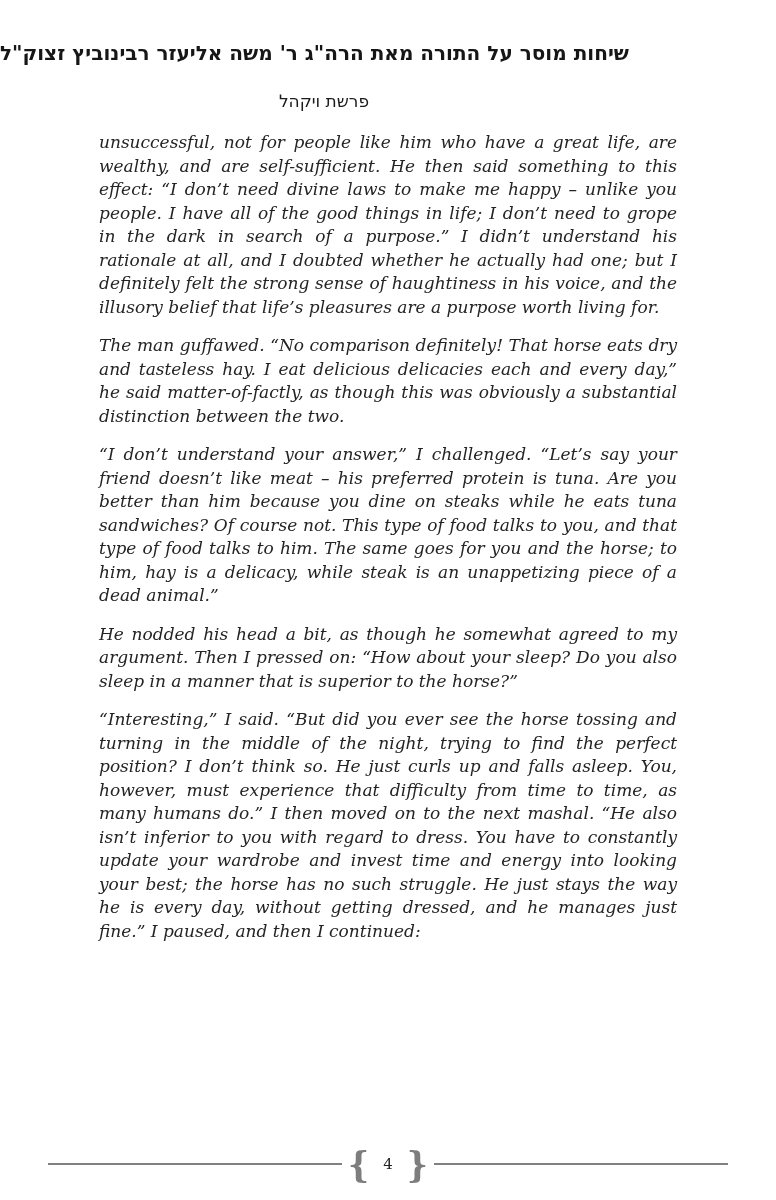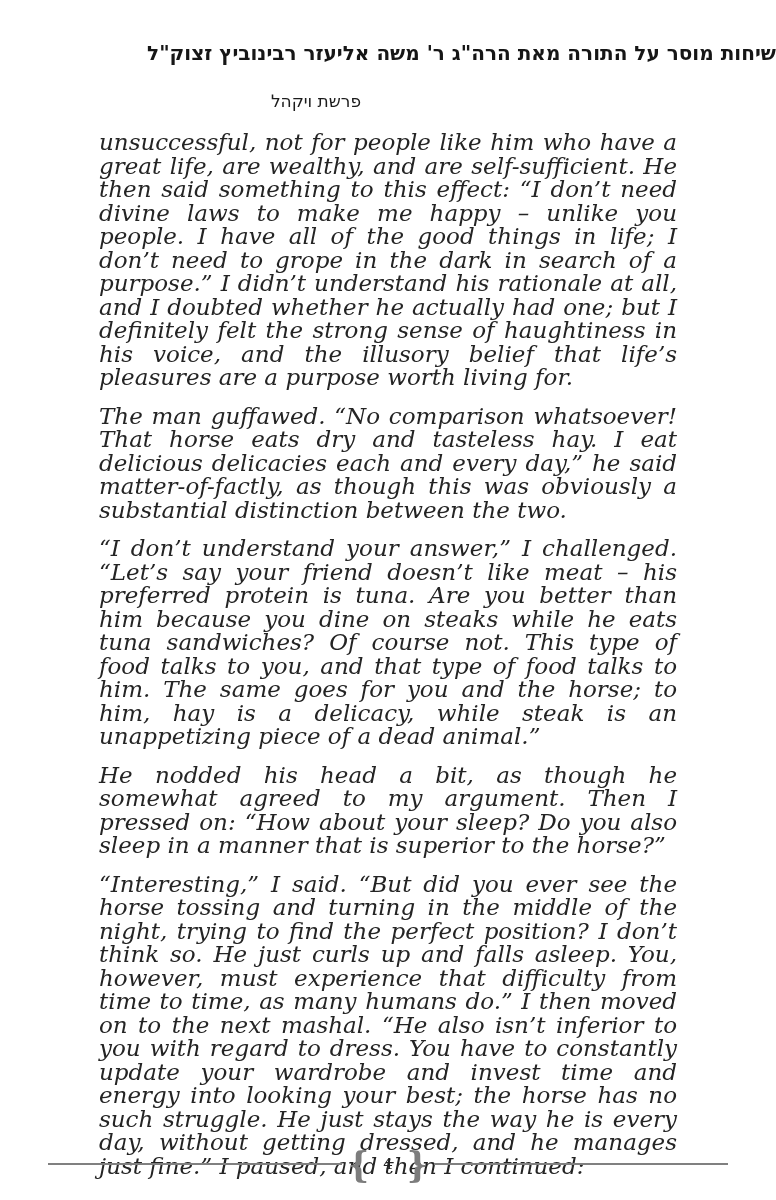--- a/index.html
+++ b/index.html
@@ -15,48 +15,49 @@
     font-family: "DejaVu Serif", "DejaVu Sans", serif;
     color: #1f1f1f;
     overflow: hidden;
     box-sizing: border-box;
   }
   .header-title {
     position: absolute;
     top: 40px;
     left: 0;
     width: 776px;
-    text-align: right;
+    text-align: left;
     direction: rtl;
     font-weight: bold;
     font-size: 20px;
     line-height: 26px;
     color: #161616;
   }
   .header-subtitle {
     position: absolute;
     top: 90px;
     left: 0;
     width: 632px;
     text-align: center;
     direction: rtl;
     font-size: 17px;
     line-height: 22px;
     color: #1c1c1c;
+    padding-left: 8px;
   }
   .content {
     position: absolute;
     top: 131px;
     left: 99px;
     width: 578px;
   }
   .content p {
     margin: 0 0 15px 0;
     font-style: italic;
-    font-size: 23px;
+    font-size: 17px;
     line-height: 23.5px;
     text-align: justify;
     color: #242424;
   }
   .footer {
     position: absolute;
     left: 48px;
     right: 48px;
     top: 1146px;
     height: 36px;
@@ -89,21 +90,21 @@
 <body>
 
 <div class="page">
 
   <div class="header-title">שיחות מוסר על התורה מאת הרה"ג ר' משה אליעזר רבינוביץ זצוק"ל</div>
 
   <div class="header-subtitle">פרשת ויקהל</div>
 
   <div class="content">
     <p>unsuccessful, not for people like him who have a great life, are wealthy, and are self-sufficient. He then said something to this effect: “I don’t need divine laws to make me happy – unlike you people. I have all of the good things in life; I don’t need to grope in the dark in search of a purpose.” I didn’t understand his rationale at all, and I doubted whether he actually had one; but I definitely felt the strong sense of haughtiness in his voice, and the illusory belief that life’s pleasures are a purpose worth living for.</p>
-    <p>The man guffawed. “No comparison whatsoever! That horse eats dry and tasteless hay. I eat delicious delicacies each and every day,” he said matter-of-factly, as though this was obviously a substantial distinction between the two.</p>
+    <p>The man guffawed. “No comparison definitely! That horse eats dry and tasteless hay. I eat delicious delicacies each and every day,” he said matter-of-factly, as though this was obviously a substantial distinction between the two.</p>
     <p>“I don’t understand your answer,” I challenged. “Let’s say your friend doesn’t like meat – his preferred protein is tuna. Are you better than him because you dine on steaks while he eats tuna sandwiches? Of course not. This type of food talks to you, and that type of food talks to him. The same goes for you and the horse; to him, hay is a delicacy, while steak is an unappetizing piece of a dead animal.”</p>
     <p>He nodded his head a bit, as though he somewhat agreed to my argument. Then I pressed on: “How about your sleep? Do you also sleep in a manner that is superior to the horse?”</p>
     <p>“Interesting,” I said. “But did you ever see the horse tossing and turning in the middle of the night, trying to find the perfect position? I don’t think so. He just curls up and falls asleep. You, however, must experience that difficulty from time to time, as many humans do.” I then moved on to the next mashal. “He also isn’t inferior to you with regard to dress. You have to constantly update your wardrobe and invest time and energy into looking your best; the horse has no such struggle. He just stays the way he is every day, without getting dressed, and he manages just fine.” I paused, and then I continued:</p>
   </div>
 
   <div class="footer">
     <span class="footer-rule"></span>
     <span class="footer-bracket left">{</span>
     <span class="footer-page-number">4</span>
     <span class="footer-bracket right">}</span>

